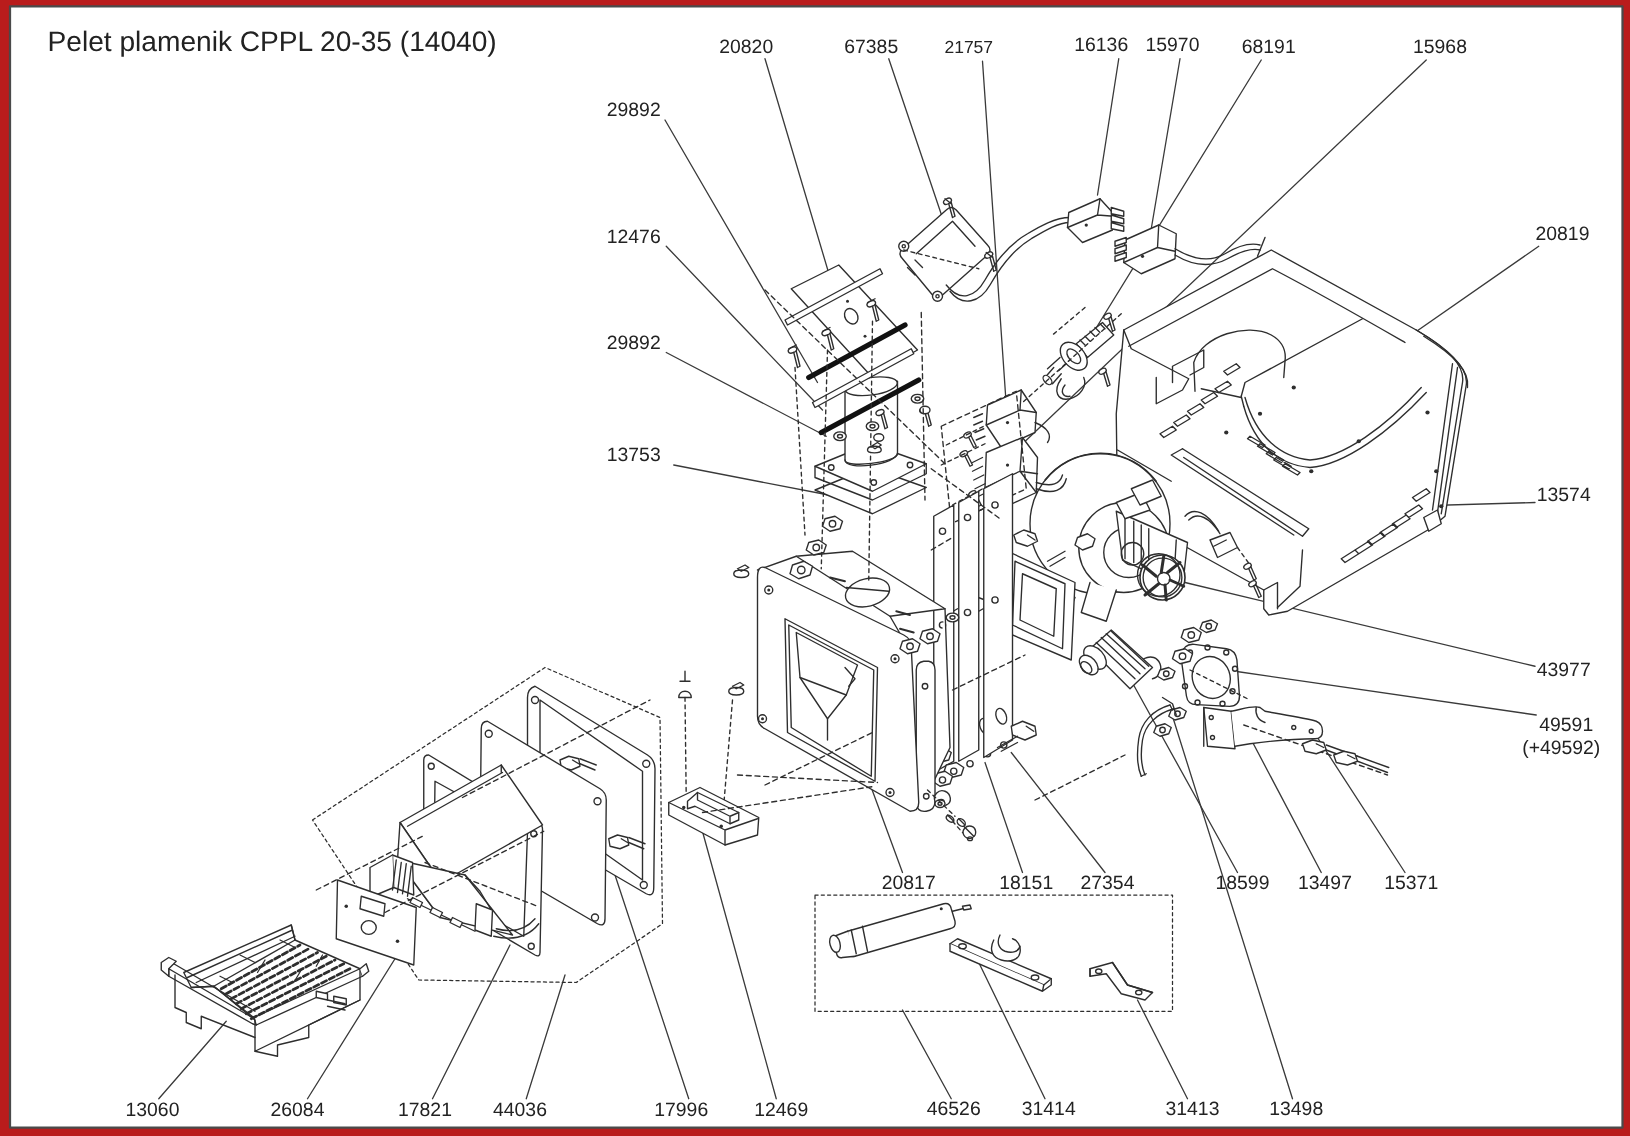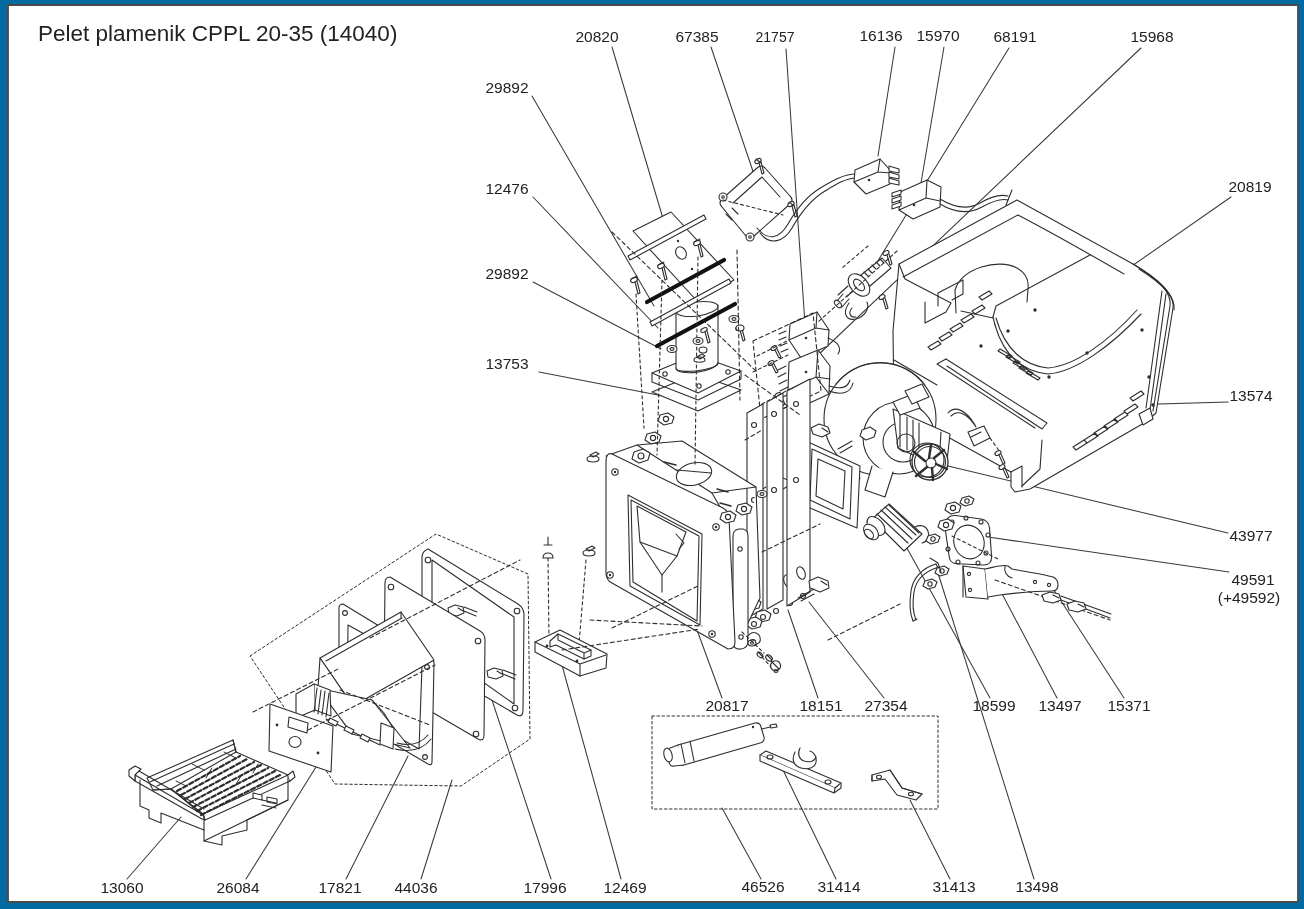--- a/index.html
+++ b/index.html
@@ -1,16 +1,16 @@
 <!DOCTYPE html>
 <html><head>
 <meta charset="utf-8">
 <style>
   html,body{margin:0;padding:0;background:#ffffff;}
-  .page{width:1304px;height:909px;position:relative;background:#0369a1;overflow:hidden;}
+  .page{width:1304px;height:909px;position:relative;background:#b91c1c;overflow:hidden;}
   svg{position:absolute;top:0;left:0;}
   text{font-family:"Liberation Sans",sans-serif;fill:#222;}
   .lbl{font-size:15.5px;}
   .lbl2{font-size:14px;}
   .ttl{font-size:22.5px;}
 </style>
 </head>
 <body>
 <div class="page">
 <svg width="1304" height="909" viewBox="0 0 1304 909" fill="none" stroke-linecap="round" stroke-linejoin="round">

